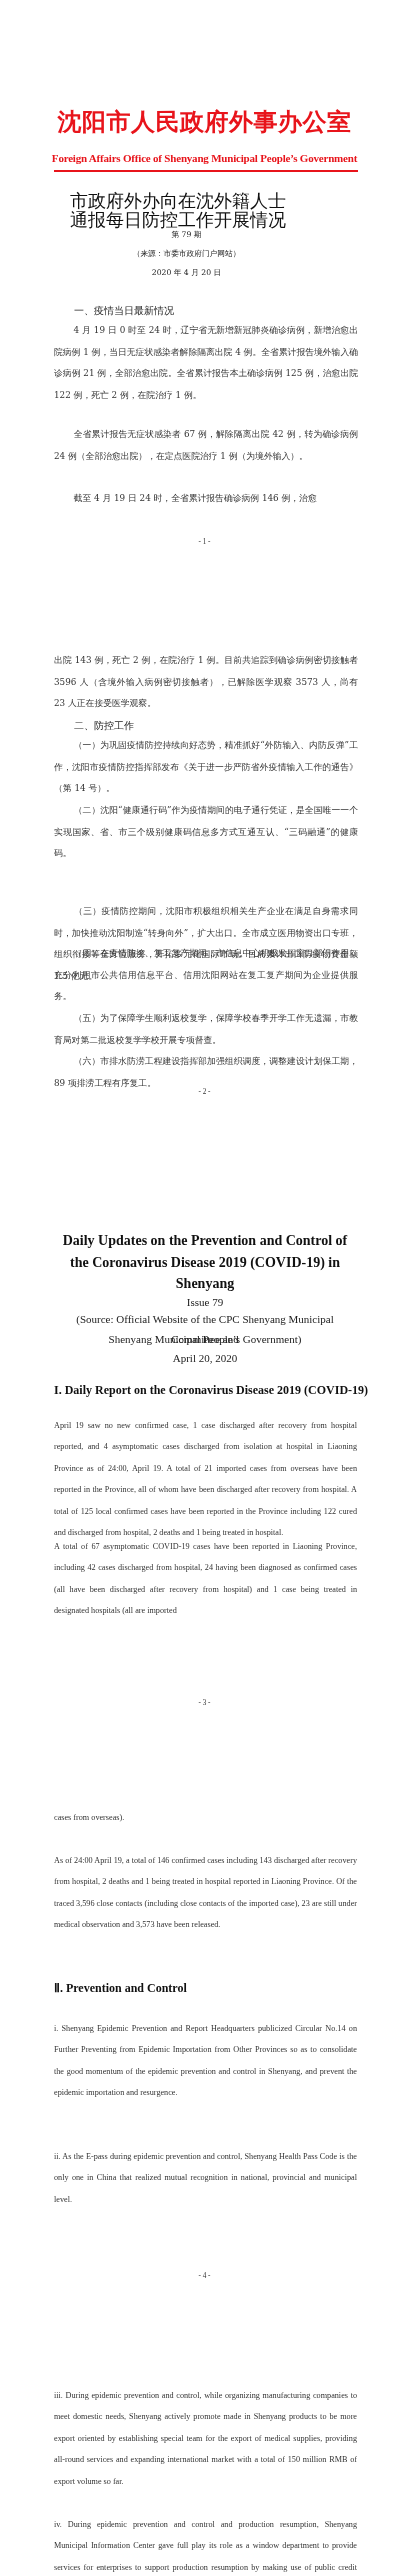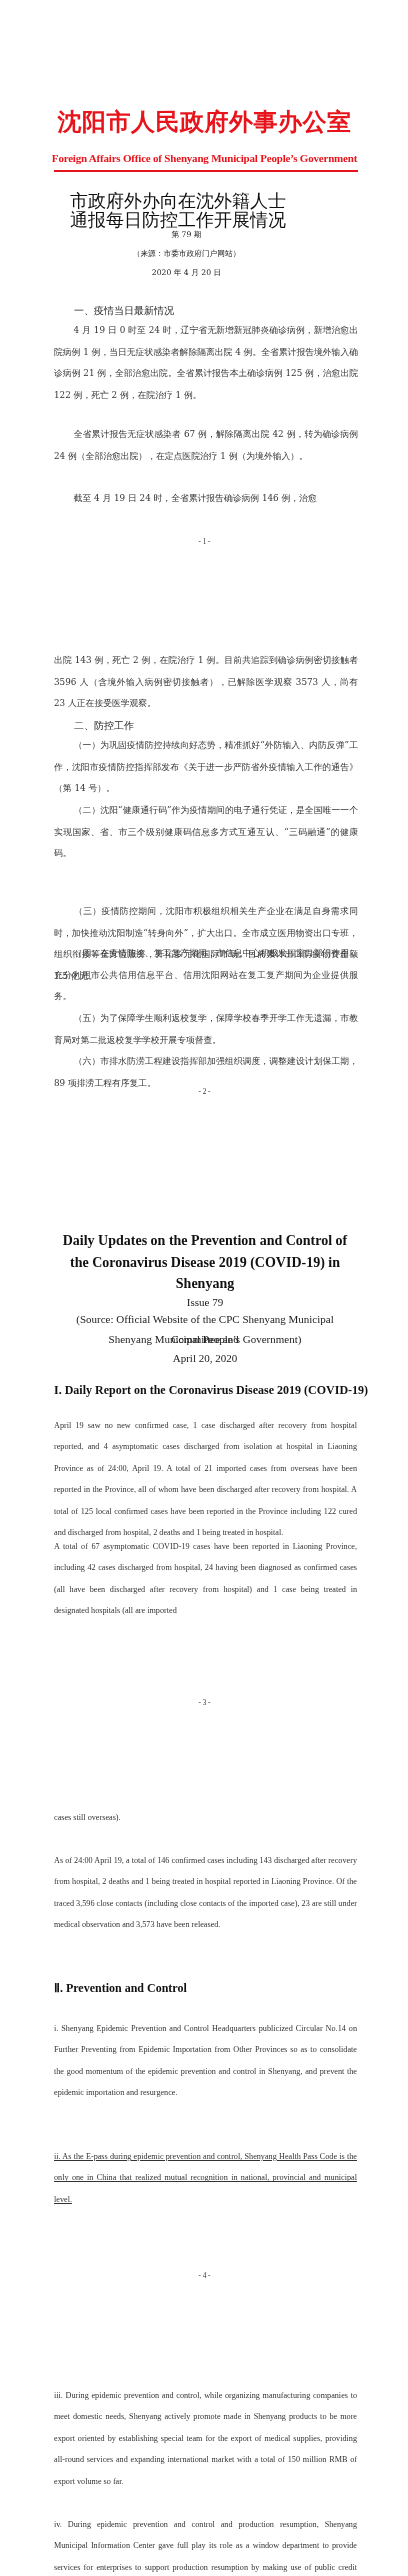--- a/index.html
+++ b/index.html
@@ -76,24 +76,24 @@
 <div class="abs en-meta" style="top:1310px;">(Source: Official Website of the CPC Shenyang Municipal Committee and</div>
 <div class="abs en-meta" style="top:1330px;">Shenyang Municipal People’s Government)</div>
 <div class="abs en-meta" style="top:1349px;">April 20, 2020</div>
 
 <div class="abs en-h" style="top:1383px;">I. Daily Report on the Coronavirus Disease 2019 (COVID-19)</div>
 <p class="abs en-p" style="top:1415px;">April 19 saw no new confirmed case, 1 case discharged after recovery from hospital reported, and 4 asymptomatic cases discharged from isolation at hospital in Liaoning Province as of 24:00, April 19. A total of 21 imported cases from overseas have been reported in the Province, all of whom have been discharged after recovery from hospital. A total of 125 local confirmed cases have been reported in the Province including 122 cured and discharged from hospital, 2 deaths and 1 being treated in hospital.</p>
 <p class="abs en-p" style="top:1536px;">A total of 67 asymptomatic COVID-19 cases have been reported in Liaoning Province, including 42 cases discharged from hospital, 24 having been diagnosed as confirmed cases (all have been discharged after recovery from hospital) and 1 case being treated in designated hospitals (all are imported</p>
 
 <div class="abs pnum" style="top:1699px;">- 3 -</div>
 
-<p class="abs en-p" style="top:1807px;">cases still overseas).</p>
+<p class="abs en-p" style="top:1807px;">cases from overseas).</p>
 <p class="abs en-p" style="top:1850px;">As of 24:00 April 19, a total of 146 confirmed cases including 143 discharged after recovery from hospital, 2 deaths and 1 being treated in hospital reported in Liaoning Province. Of the traced 3,596 close contacts (including close contacts of the imported case), 23 are still under medical observation and 3,573 have been released.</p>
 
 <div class="abs en-h" style="top:1981px;">Ⅱ. Prevention and Control</div>
-<p class="abs en-p" style="top:2018px;">i. Shenyang Epidemic Prevention and Control Headquarters publicized Circular No.14 on Further Preventing from Epidemic Importation from Other Provinces so as to consolidate the good momentum of the epidemic prevention and control in Shenyang, and prevent the epidemic importation and resurgence.</p>
-<p class="abs en-p" style="top:2146px;text-decoration:underline;">ii. As the E-pass during epidemic prevention and control, Shenyang Health Pass Code is the only one in China that realized mutual recognition in national, provincial and municipal level.</p>
+<p class="abs en-p" style="top:2018px;">i. Shenyang Epidemic Prevention and Report Headquarters publicized Circular No.14 on Further Preventing from Epidemic Importation from Other Provinces so as to consolidate the good momentum of the epidemic prevention and control in Shenyang, and prevent the epidemic importation and resurgence.</p>
+<p class="abs en-p" style="top:2146px;">ii. As the E-pass during epidemic prevention and control, Shenyang Health Pass Code is the only one in China that realized mutual recognition in national, provincial and municipal level.</p>
 
 <div class="abs pnum" style="top:2272px;">- 4 -</div>
 
 <p class="abs en-p" style="top:2385px;">iii. During epidemic prevention and control, while organizing manufacturing companies to meet domestic needs, Shenyang actively promote made in Shenyang products to be more export oriented by establishing special team for the export of medical supplies, providing all-round services and expanding international market with a total of 150 million RMB of export volume so far.</p>
 <p class="abs en-p" style="top:2514px;">iv. During epidemic prevention and control and production resumption, Shenyang Municipal Information Center gave full play its role as a window department to provide services for enterprises to support production resumption by making use of public credit information platform and Shenyang credit website.</p>
 
 
 </body></html>

